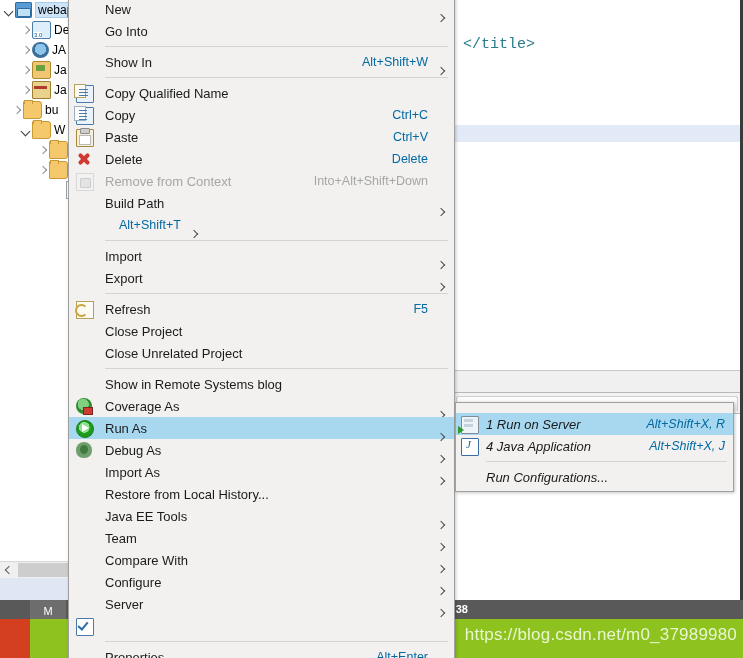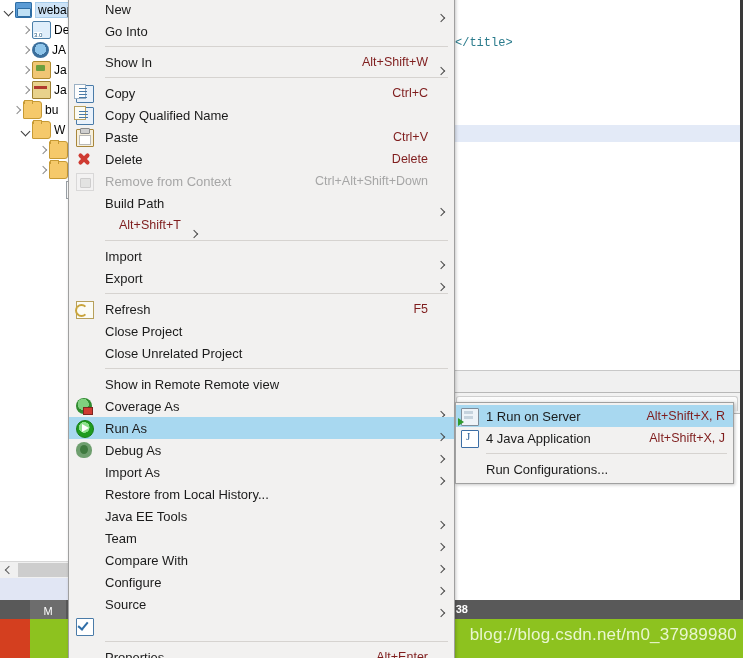--- a/index.html
+++ b/index.html
@@ -16,23 +16,23 @@
   }
 
   
   .editor-area {
     position: absolute;
     left: 452px; top: 0; width: 291px; height: 597px;
     background: #ffffff;
     border-left: 1px solid #9a9a9a;
   }
   .editor-code {
-    position: absolute; left: 2px; top: 36px;
+    position: absolute; left: 10px; top: 36px;
     font-family: "Liberation Mono", monospace;
-    font-size: 12px;
+    font-size: 15px;
     color: #2a7b8c;
     white-space: pre;
   }
   .editor-selline {
     position: absolute;
     left: 1px; top: 125px; width: 290px; height: 17px;
     background: #e3eaf7;
   }
   .editor-selline2 {
     position: absolute;
@@ -211,21 +211,21 @@
     color: #1b1b1b;
     cursor: default;
     white-space: nowrap;
   }
   .mi.disabled { color: #a6a6a6; justify-content: flex-end; }
   .mi.hl { background: #a8d8f0; }
   .mi .label { flex: 1 1 auto; }
   .mi .accel {
     flex: 0 0 auto;
     font-size: 12.5px;
-    color: #7f1d1d;
+    color: #0369a1;
     margin-left: 14px;
   }
   .mi.disabled .accel { color: #a6a6a6; }
   .mi .arrow {
     flex: 0 0 auto;
     width: 12px; text-align: right;
     margin-left: 6px;
     position: relative;
   }
   .mi .arrow.on::after {
@@ -285,22 +285,23 @@
   }
 
   
   .submenu {
     position: absolute;
     left: 455px; top: 402px;
     width: 279px;
     background: #f2f1f0;
     border: 1px solid #a0a0a0;
     box-shadow: 1px 1px 3px rgba(0,0,0,0.22);
-    padding: 2px 0 3px 0;
+    padding: 10px 0 3px 0;
     box-sizing: border-box;
+    font-style: italic;
   }
   .submenu .gutter {
     position: absolute; left: 1px; top: 1px; bottom: 1px;
     width: 26px; background: #f2f1f0;
   }
   .submenu .mi { padding-left: 30px; height: 22px; }
   .submenu .mi .micon { left: 5px; top: 3px; }
   .submenu .sep { margin-left: 30px; }
   .i-server { background:#eef3f8; border:1px solid #7f8c99; border-radius:1px; }
   .i-server::after{content:"";position:absolute;left:2px;top:2px;width:9px;height:3px;background:#c6d3de;box-shadow:0 5px 0 #c6d3de;border:0;}
@@ -389,21 +390,21 @@
     <div class="arrowbox"></div>
     <div class="thumb"></div>
   </div>
 
   <div class="gray-strip">
     <div class="clock">0:38</div>
   </div>
   <div class="taskbtn2">M</div>
   <div class="green-strip"></div>
   <div class="taskbtn"></div>
-  <div class="watermark">blog://blog.csdn.net/m0_37989980</div>
+  <div class="watermark">https://blog.csdn.net/m0_37989980</div>
   <div class="rightedge"></div>
 
   <div class="ctxmenu">
     <div class="gutter"></div>
     <div id="ctx-host">
         <div class="mi">
           <span class="label">New</span>
           <span class="arrow on"></span>
         </div>
         <div class="mi">
@@ -411,46 +412,46 @@
           <span class="arrow"></span>
         </div>
         <div class="sep"></div>
         <div class="mi">
           <span class="label">Show In</span>
           <span class="accel">Alt+Shift+W</span>
           <span class="arrow on"></span>
         </div>
         <div class="sep"></div>
         <div class="mi">
+          <span class="micon i-copyq"></span>
+          <span class="label">Copy Qualified Name</span>
+          <span class="arrow"></span>
+        </div>
+        <div class="mi">
           <span class="micon i-copy"></span>
           <span class="label">Copy</span>
           <span class="accel">Ctrl+C</span>
           <span class="arrow"></span>
         </div>
         <div class="mi">
-          <span class="micon i-copyq"></span>
-          <span class="label">Copy Qualified Name</span>
-          <span class="arrow"></span>
-        </div>
-        <div class="mi">
           <span class="micon i-paste"></span>
           <span class="label">Paste</span>
           <span class="accel">Ctrl+V</span>
           <span class="arrow"></span>
         </div>
         <div class="mi">
           <span class="micon i-delete"></span>
           <span class="label">Delete</span>
           <span class="accel">Delete</span>
           <span class="arrow"></span>
         </div>
         <div class="mi disabled">
           <span class="micon i-removectx"></span>
           <span class="label">Remove from Context</span>
-          <span class="accel">Ctrl+Alt+Shift+Down</span>
+          <span class="accel">Into+Alt+Shift+Down</span>
           <span class="arrow"></span>
         </div>
         <div class="mi">
           <span class="label">Build Path</span>
           <span class="arrow on"></span>
         </div>
         <div class="mi">
           <span class="accel">Alt+Shift+T</span>
           <span class="arrow on"></span>
         </div>
@@ -473,21 +474,21 @@
         <div class="mi">
           <span class="label">Close Project</span>
           <span class="arrow"></span>
         </div>
         <div class="mi">
           <span class="label">Close Unrelated Project</span>
           <span class="arrow"></span>
         </div>
         <div class="sep"></div>
         <div class="mi">
-          <span class="label">Show in Remote Remote view</span>
+          <span class="label">Show in Remote Systems blog</span>
           <span class="arrow"></span>
         </div>
         <div class="mi">
           <span class="micon i-coverage"></span>
           <span class="label">Coverage As</span>
           <span class="arrow on"></span>
         </div>
         <div class="mi hl">
           <span class="micon i-run"></span>
           <span class="label">Run As</span>
@@ -516,21 +517,21 @@
         </div>
         <div class="mi">
           <span class="label">Compare With</span>
           <span class="arrow on"></span>
         </div>
         <div class="mi">
           <span class="label">Configure</span>
           <span class="arrow on"></span>
         </div>
         <div class="mi">
-          <span class="label">Source</span>
+          <span class="label">Server</span>
           <span class="arrow on"></span>
         </div>
         <div class="mi">
           <span class="micon i-check"></span>
           <span class="arrow"></span>
         </div>
         <div class="sep"></div>
         <div class="mi">
           <span class="label">Properties</span>
           <span class="accel">Alt+Enter</span>

